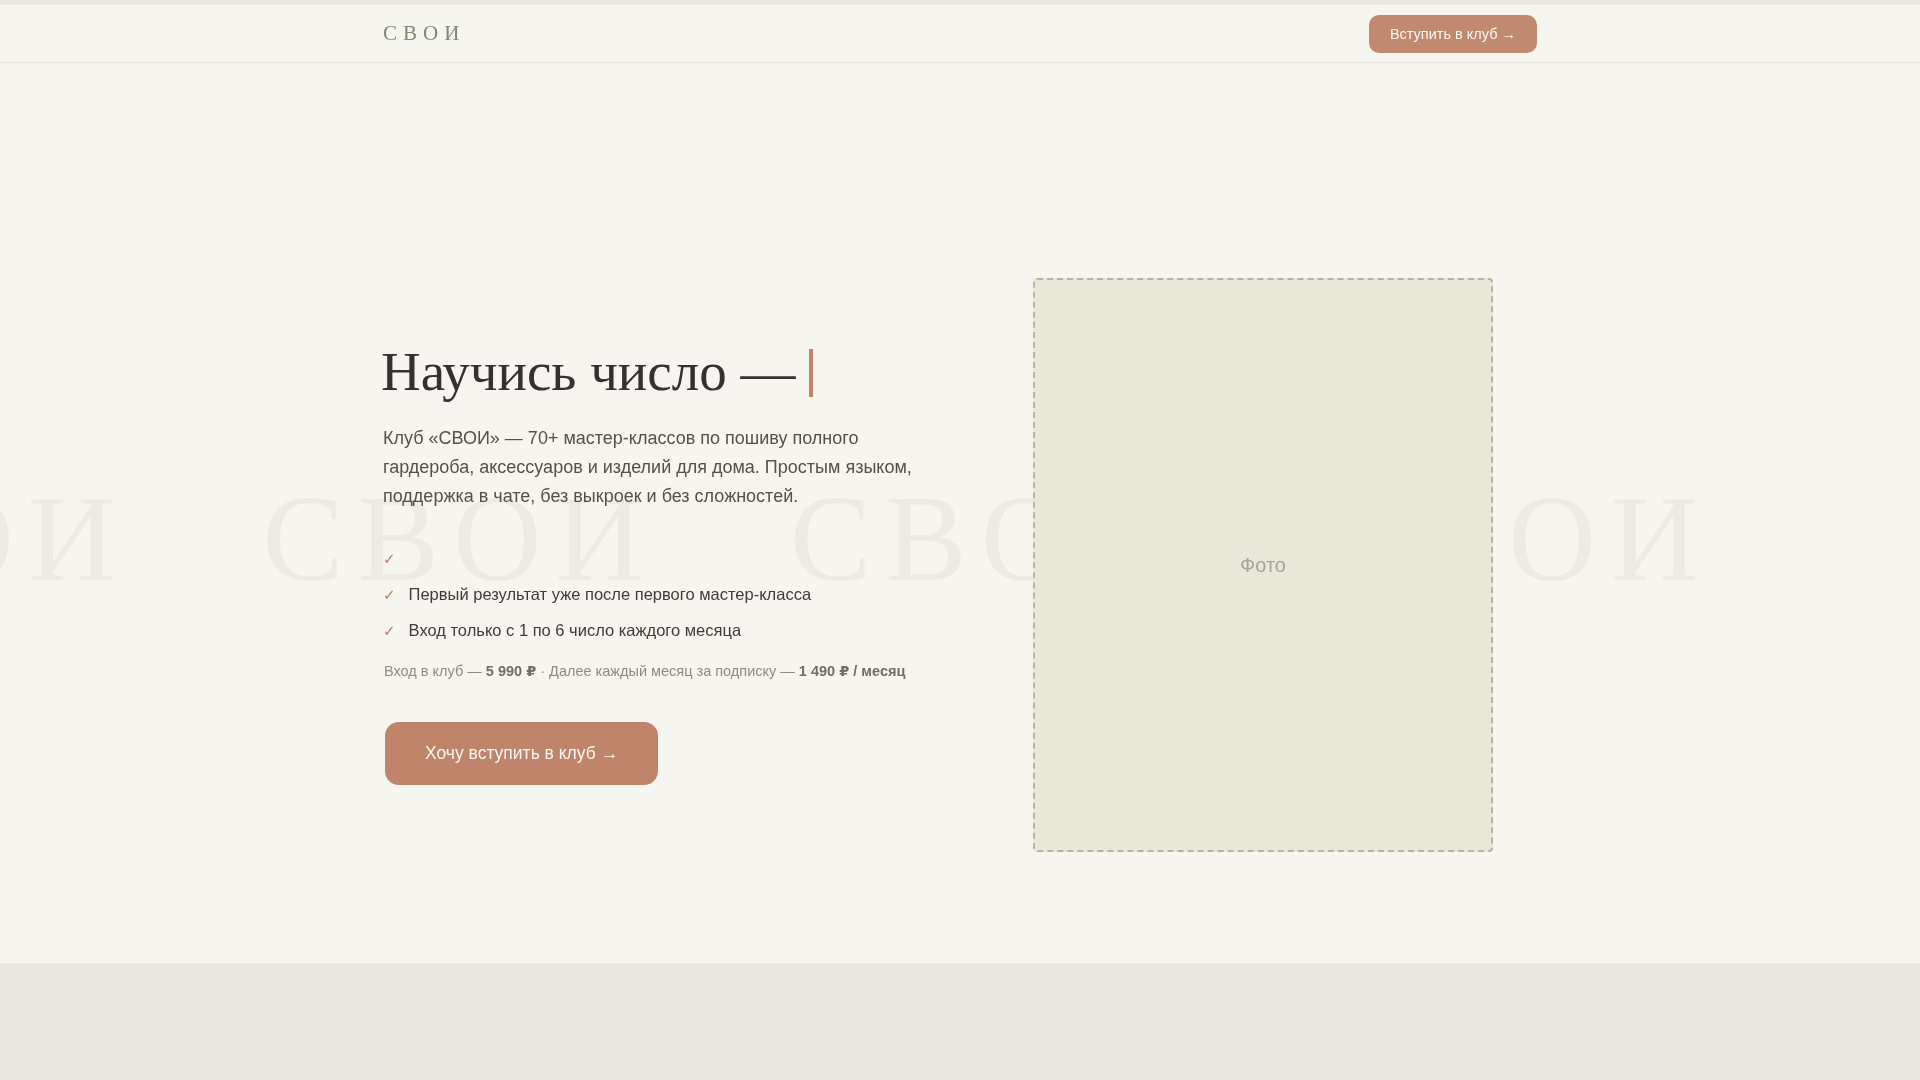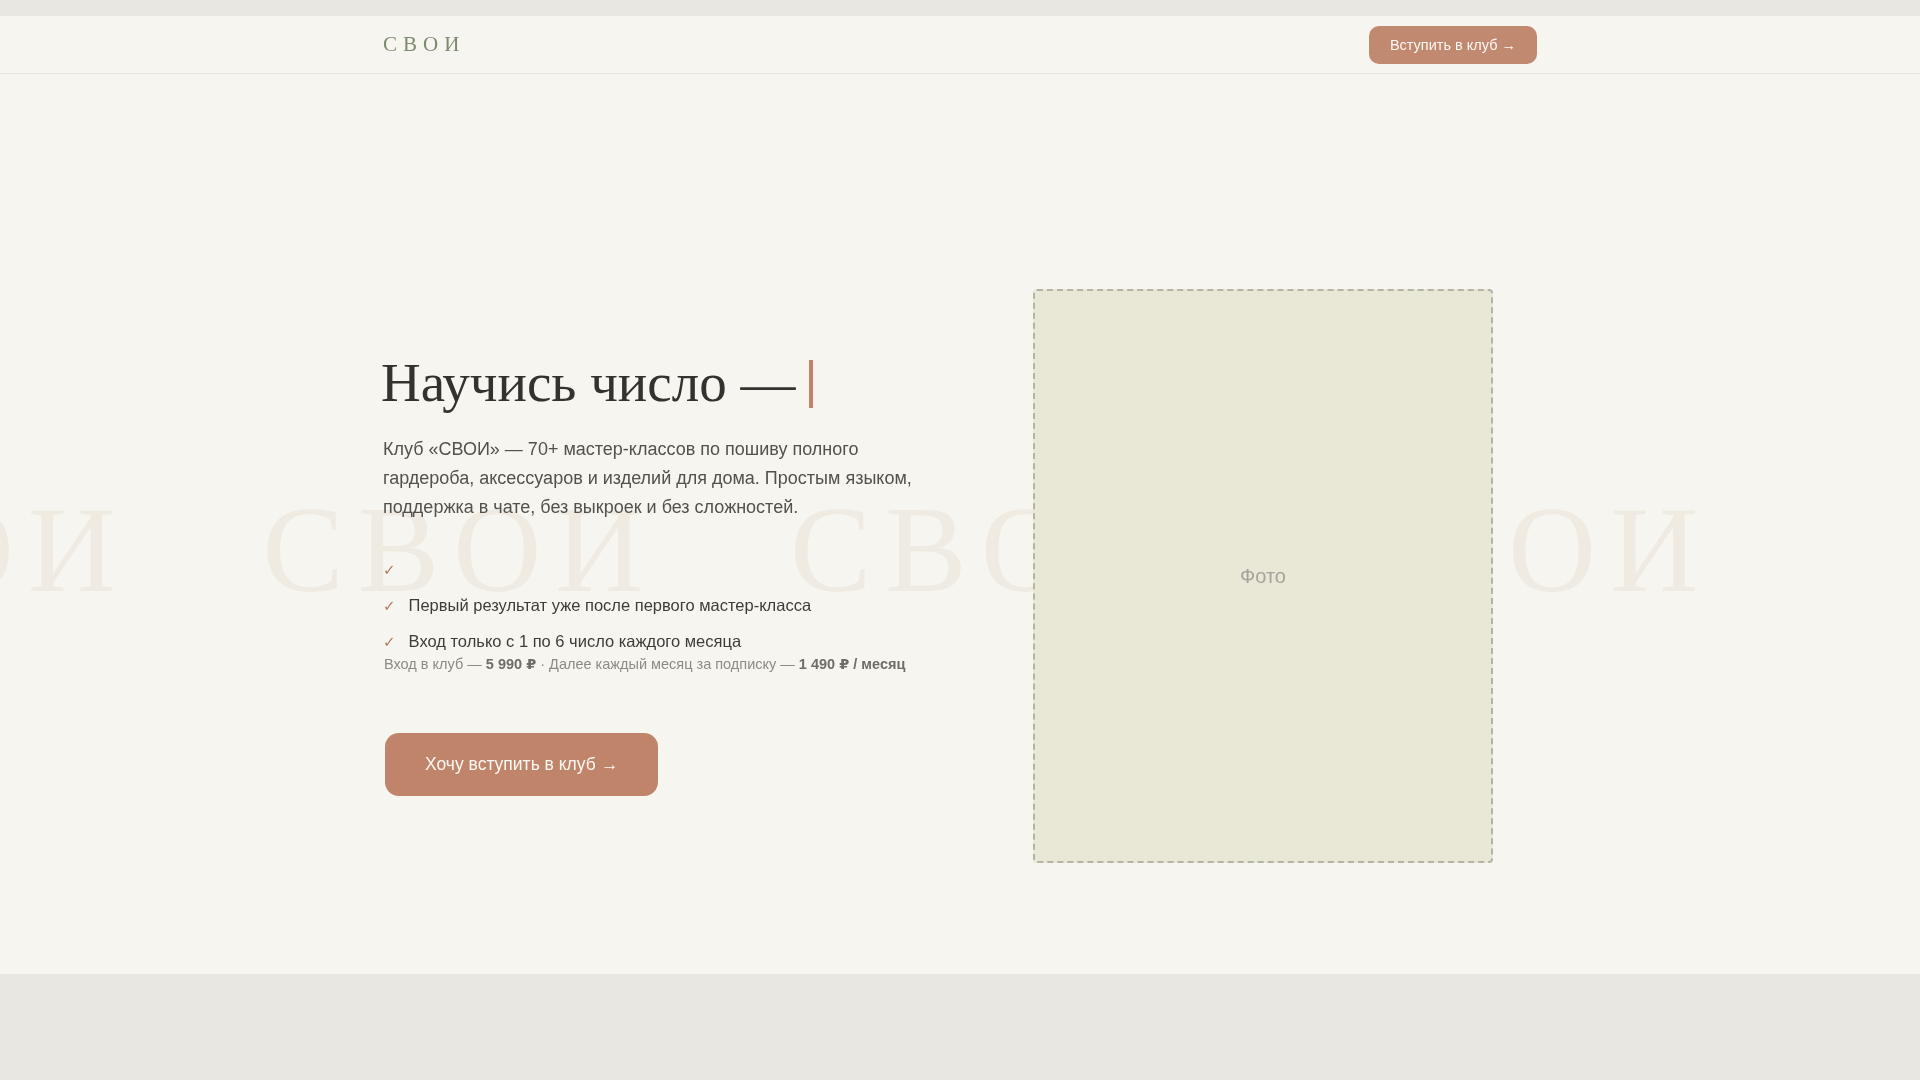--- a/index.html
+++ b/index.html
@@ -18,21 +18,21 @@
     --box-label:#a5a49a;
     --watermark:#efebe3;
     --header-border:#e9e6de;
     --footer:#131313;
     --btn-text:#fbf7f2;
   }
   *{margin:0;padding:0;box-sizing:border-box;}
   html,body{background:#e9e7e1;}
   body{font-family:"Liberation Sans","DejaVu Sans",sans-serif;}
   .page{
-    position:relative;width:1920px;height:958px;margin:16px auto;
+    position:relative;width:1920px;height:958px;margin:5px auto;
     background:var(--bg);overflow:hidden;
   }
   
   .header{
     position:absolute;top:0;left:0;width:100%;height:58px;
     display:flex;align-items:center;justify-content:space-between;
     padding:0 383px;border-bottom:1px solid var(--header-border);
     z-index:30;
   }
   .logo{
@@ -75,21 +75,21 @@
   .hero-bullets{
     position:absolute;left:383px;top:543px;z-index:10;list-style:none;
   }
   .hero-bullets li{
     display:flex;align-items:baseline;gap:13px;
     font-size:16.5px;line-height:22px;color:var(--bullet-text);
     margin-bottom:13px;white-space:nowrap;
   }
   .check{color:var(--check);font-size:15px;}
   .price-line{
-    position:absolute;left:384px;top:638px;z-index:10;
+    position:absolute;left:384px;top:656px;z-index:10;
     font-size:14.5px;line-height:20px;color:var(--muted);white-space:nowrap;
   }
   .price-line b{color:var(--muted-bold);font-weight:700;}
   .btn-cta{
     position:absolute;left:385px;top:717px;z-index:10;
     height:63px;padding:18px 40px;border-radius:14px;font-size:17.5px;
     background:var(--accent);
   }
   
   .photo-box{

